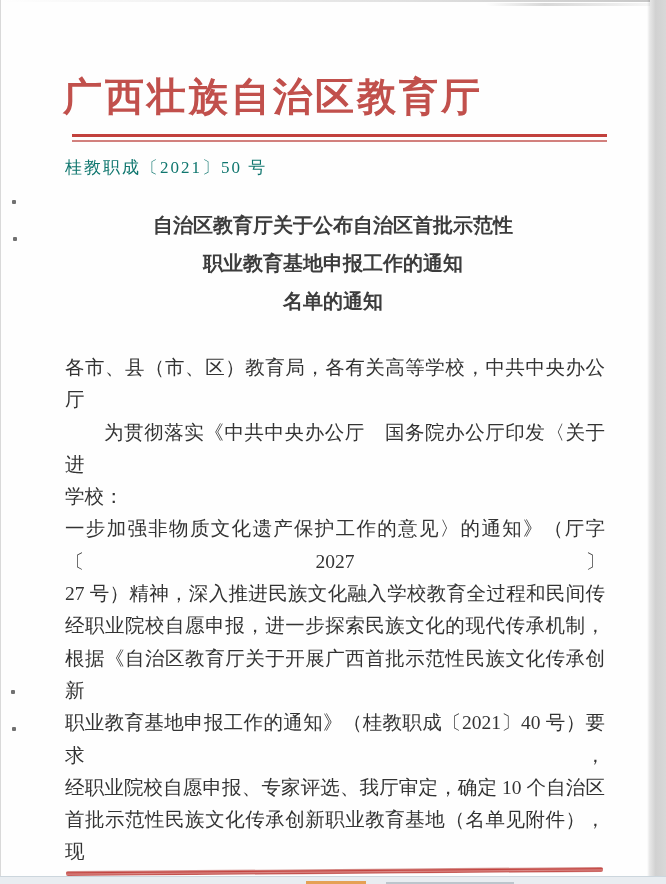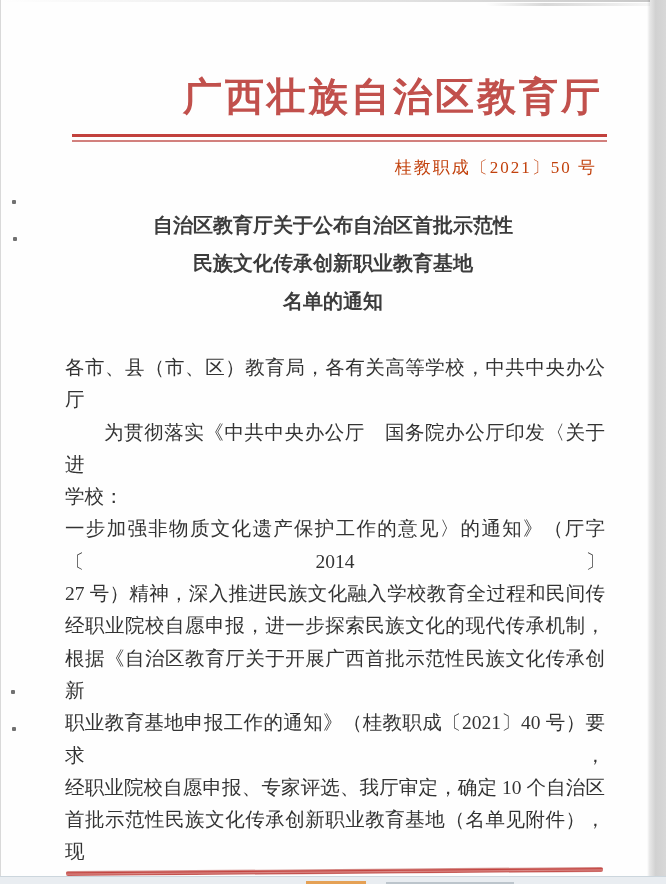--- a/index.html
+++ b/index.html
@@ -66,42 +66,41 @@
   }
   .speck.s1 { left: 12px; top: 200px; }
   .speck.s2 { left: 13px; top: 237px; }
   .speck.s3 { left: 11px; top: 690px; }
   .speck.s4 { left: 12px; top: 727px; }
 
   
   .agency {
     position: absolute; left: 63px; top: 70px;
     width: 540px;
-    text-align: right;
+    text-align: left;
     font-size: 39px;
     font-weight: bold;
     letter-spacing: 3px;
     color: #c1504c;
     white-space: nowrap;
   }
   .header-rule {
     position: absolute; left: 72px; top: 134px;
     width: 535px;
   }
   .header-rule .thick { height: 3px; background: #c2413d; }
   .header-rule .gap   { height: 3px; }
   .header-rule .thin  { height: 2px; background: #d2807d; }
 
   .doc-number {
     position: absolute; left: 65px; top: 156px;
     width: 532px;
-    text-align: right;
     font-size: 17px;
     letter-spacing: 2px;
-    color: #c2410c;
+    color: #0f766e;
     white-space: nowrap;
   }
 
   
   .title {
     position: absolute; left: 40px; top: 206px;
     width: 586px;
     text-align: center;
     font-size: 20px;
     font-weight: bold;
@@ -148,29 +147,29 @@
   <div class="agency">广西壮族自治区教育厅</div>
   <div class="header-rule">
     <div class="thick"></div>
     <div class="gap"></div>
     <div class="thin"></div>
   </div>
   <div class="doc-number">桂教职成〔2021〕50 号</div>
 
   <div class="title">
     <div>自治区教育厅关于公布自治区首批示范性</div>
-    <div>民族文化传承创新职业教育基地</div>
+    <div>职业教育基地申报工作的通知</div>
     <div>名单的通知</div>
   </div>
 
   <div class="body-text">
       <div class="bline full">各市、县（市、区）教育局，各有关高等学校，中共中央办公厅</div>
       <div class="bline indent full">为贯彻落实《中共中央办公厅　国务院办公厅印发〈关于进</div>
       <div class="bline">学校：</div>
-      <div class="bline full">一步加强非物质文化遗产保护工作的意见〉的通知》（厅字〔2014〕</div>
+      <div class="bline full">一步加强非物质文化遗产保护工作的意见〉的通知》（厅字〔2027〕</div>
       <div class="bline full">27 号）精神，深入推进民族文化融入学校教育全过程和民间传</div>
       <div class="bline full">经职业院校自愿申报，进一步探索民族文化的现代传承机制，</div>
       <div class="bline full">根据《自治区教育厅关于开展广西首批示范性民族文化传承创新</div>
       <div class="bline full">职业教育基地申报工作的通知》（桂教职成〔2021〕40 号）要求，</div>
       <div class="bline full">经职业院校自愿申报、专家评选、我厅审定，确定 10 个自治区</div>
       <div class="bline full">首批示范性民族文化传承创新职业教育基地（名单见附件），现</div>
     </div>
 
   <div class="bottom-rule"></div>
 

